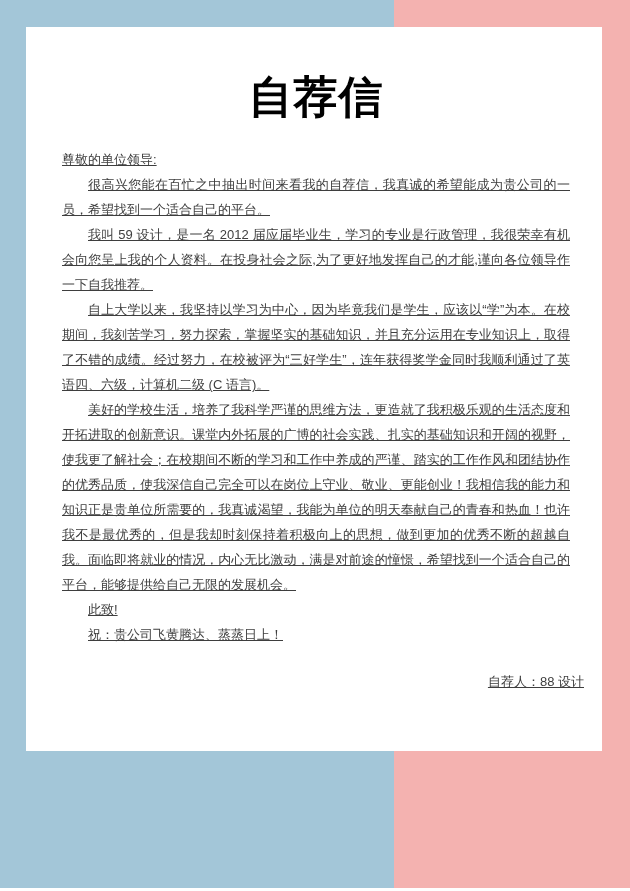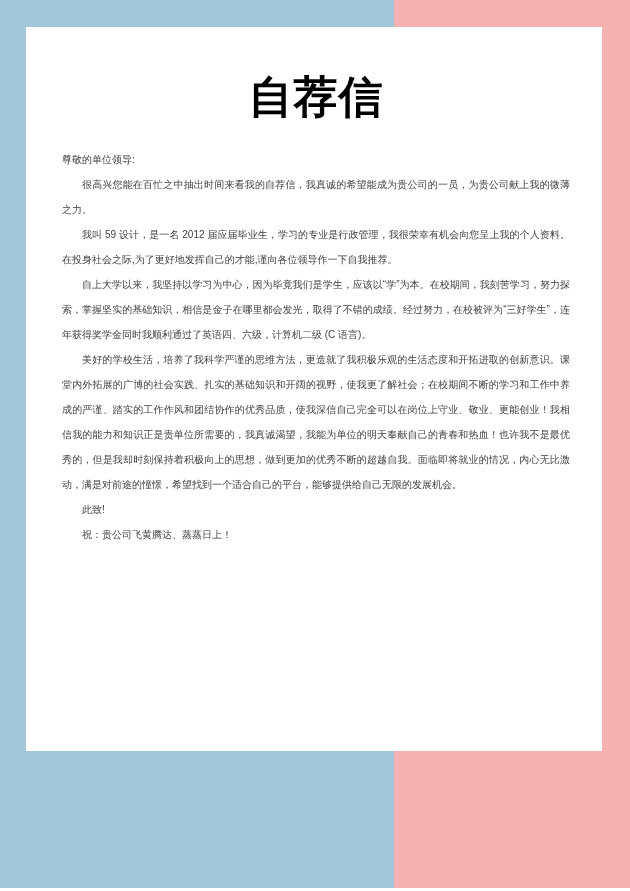--- a/index.html
+++ b/index.html
@@ -43,25 +43,26 @@
   .title {
     margin: 46px 0 26px 0;
     text-align: center;
     font-size: 44px;
     line-height: 48px;
     font-weight: 900;
     color: var(--title-color, #000000);
     letter-spacing: 1px;
   }
   .letter {
-    font-size: 10px;
+    font-size: 13px;
     line-height: 25px;
     color: var(--text-color, #3e3e3e);
     text-align: justify;
     text-justify: inter-ideograph;
+    text-decoration: underline;
   }
   .letter p {
     margin: 0;
     text-indent: 2em;
   }
   .letter p.no-indent {
     text-indent: 0;
   }
   .letter p.signature {
     text-indent: 0;
@@ -73,20 +74,21 @@
 </head>
 <body>
 
 <div class="frame-blue"></div>
 <div class="frame-pink"></div>
 
 <div class="sheet">
   <h1 class="title">自荐信</h1>
   <div class="letter">
     <p class="no-indent">尊敬的单位领导:</p>
-    <p>很高兴您能在百忙之中抽出时间来看我的自荐信，我真诚的希望能成为贵公司的一员，为贵公司献上我的微薄之力。</p>
+    <p>很高兴您能在百忙之中抽出时间来看我的自荐信，我真诚的希望能成为贵公司的一员，希望找到一个适合自己的平台。</p>
     <p>我叫 59 设计，是一名 2012 届应届毕业生，学习的专业是行政管理，我很荣幸有机会向您呈上我的个人资料。在投身社会之际,为了更好地发挥自己的才能,谨向各位领导作一下自我推荐。</p>
-    <p>自上大学以来，我坚持以学习为中心，因为毕竟我们是学生，应该以“学”为本。在校期间，我刻苦学习，努力探索，掌握坚实的基础知识，相信是金子在哪里都会发光，取得了不错的成绩。经过努力，在校被评为“三好学生”，连年获得奖学金同时我顺利通过了英语四、六级，计算机二级 (C 语言)。</p>
+    <p>自上大学以来，我坚持以学习为中心，因为毕竟我们是学生，应该以“学”为本。在校期间，我刻苦学习，努力探索，掌握坚实的基础知识，并且充分运用在专业知识上，取得了不错的成绩。经过努力，在校被评为“三好学生”，连年获得奖学金同时我顺利通过了英语四、六级，计算机二级 (C 语言)。</p>
     <p>美好的学校生活，培养了我科学严谨的思维方法，更造就了我积极乐观的生活态度和开拓进取的创新意识。课堂内外拓展的广博的社会实践、扎实的基础知识和开阔的视野，使我更了解社会；在校期间不断的学习和工作中养成的严谨、踏实的工作作风和团结协作的优秀品质，使我深信自己完全可以在岗位上守业、敬业、更能创业！我相信我的能力和知识正是贵单位所需要的，我真诚渴望，我能为单位的明天奉献自己的青春和热血！也许我不是最优秀的，但是我却时刻保持着积极向上的思想，做到更加的优秀不断的超越自我。面临即将就业的情况，内心无比激动，满是对前途的憧憬，希望找到一个适合自己的平台，能够提供给自己无限的发展机会。</p>
     <p>此致!</p>
     <p>祝：贵公司飞黄腾达、蒸蒸日上！</p>
+    <p class="signature">自荐人：88 设计</p>
   </div>
 </div>
 
 </body></html>

